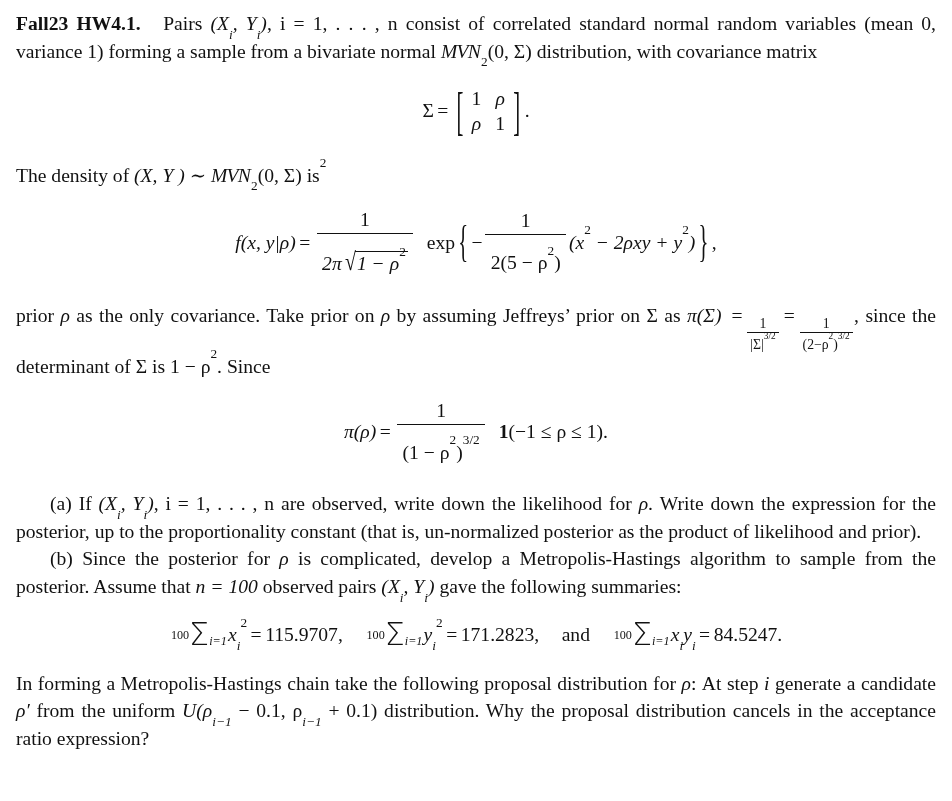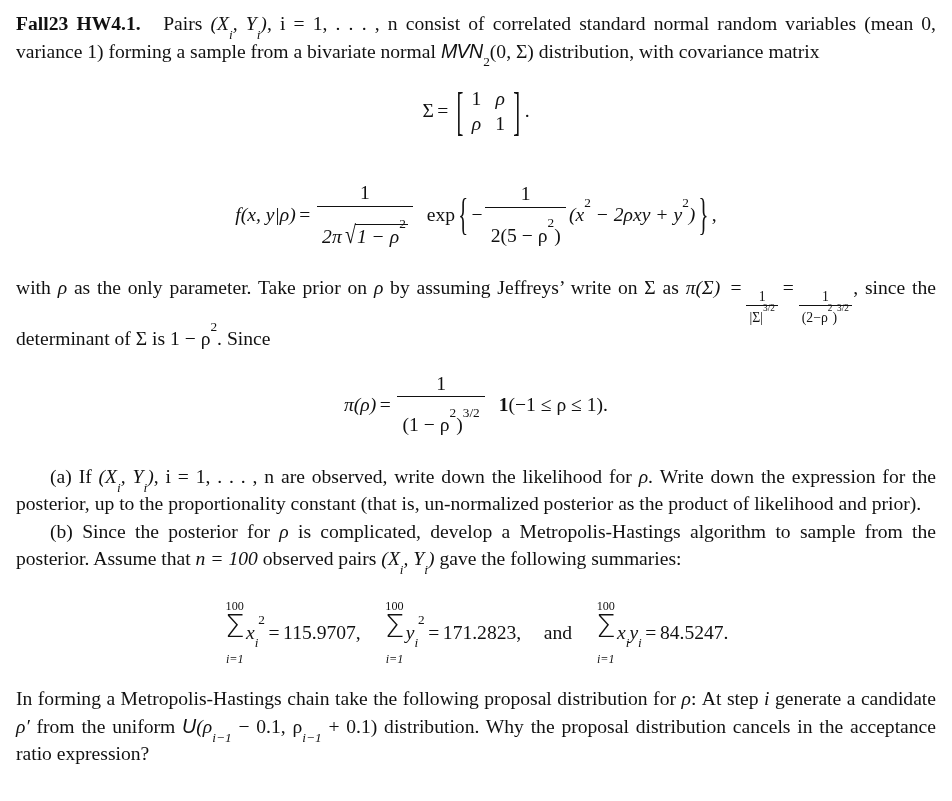--- a/index.html
+++ b/index.html
@@ -47,21 +47,21 @@
     position: relative;
     font-style: italic;
   }
   sub { bottom: -0.28em; }
   sup { top: -0.52em; }
   sup.up { font-style: normal; }
   sub.up { font-style: normal; }
 
   
   .cal {
-    font-family: Liberation Sans, sans-serif;
+    font-family: Liberation Serif, serif;
     font-style: italic;
     font-weight: 400;
     letter-spacing: -0.035em;
     padding-right: 0.04em;
   }
 
   
   .disp {
     text-align: center;
     margin: 0;
@@ -139,21 +139,20 @@
     row-gap: 1px;
     column-gap: 0.72em;
     justify-items: center;
     padding: 0 0.18em;
     line-height: 1.22;
   }
 
   
   .sum {
     display: inline-flex;
-    flex-direction: column;
     align-items: center;
     vertical-align: middle;
     line-height: 1.0;
     margin: 0 0.06em;
   }
   .sum > .lim { font-size: 0.62em; font-style: italic; }
   .sum > .lim.top { font-style: normal; margin-bottom: 0px; }
   .sum > .lim.bot { margin-top: 12px; }
   .sum > .sig {
     font-style: normal;
@@ -190,20 +189,21 @@
         <span class="m">ρ</span>
         <span class="m mr">1</span>
       </span>
       <span class="bigbr">]</span>
       <span class="m mr">.</span>
     </span>
   </div>
 
   <div class="vsp26"></div>
 
+  <p class="para"><span>The density of</span> <span class="m">(X, Y )</span> <span class="mr">∼</span> <span class="m"><span class="cal">MVN</span><sub class="up">2</sub><span class="mr">(0, Σ)</span></span> <span>is</span><sup class="up">2</sup></p>
 
   <div class="vsp20"></div>
 
   <div class="disp">
     <span class="eqline">
       <span class="m"><span>f</span><span>(x, y|ρ)</span></span>
       <span class="op">=</span>
       <span class="frac">
         <span class="num m mr">1</span>
         <span class="den"><span class="m">2π</span><span class="sqrt">
@@ -220,21 +220,21 @@
         <span class="den m"><span class="mr">2(5 − ρ</span><sup class="up">2</sup><span class="mr">)</span></span>
       </span>
       <span class="m"><span>(x</span><sup class="up">2</sup><span> − 2ρxy + y</span><sup class="up">2</sup><span>)</span></span>
       <span class="bigbrace">}</span>
       <span class="m mr">,</span>
     </span>
   </div>
 
   <div class="vsp26"></div>
 
-  <p class="para"><span>with</span> <span class="m">ρ</span> <span>as the only parameter. Take prior on</span> <span class="m">ρ</span> <span>by assuming Jeffreys’ write on</span> <span class="m mr">Σ</span> <span>as</span> <span class="m">π(Σ)</span> <span class="op">=</span><span class="ifrac">
+  <p class="para"><span>prior</span> <span class="m">ρ</span> <span>as the only covariance. Take prior on</span> <span class="m">ρ</span> <span>by assuming Jeffreys’ prior on</span> <span class="m mr">Σ</span> <span>as</span> <span class="m">π(Σ)</span> <span class="op">=</span><span class="ifrac">
         <span class="num m mr">1</span>
         <span class="den m"><span class="mr">|Σ|</span><sup class="up">3/2</sup></span>
       </span><span class="op">=</span><span class="ifrac">
         <span class="num m mr">1</span>
         <span class="den m"><span class="mr">(2−ρ</span><sup class="up">2</sup><span class="mr">)</span><sup class="up">3/2</sup></span>
       </span><span>, since the determinant of</span> <span class="m mr">Σ</span> <span class="m"><span class="mr">is 1 − ρ</span><sup class="up">2</sup></span><span>. Since</span></p>
 
   <div class="vsp20"></div>
 
   <div class="disp">

